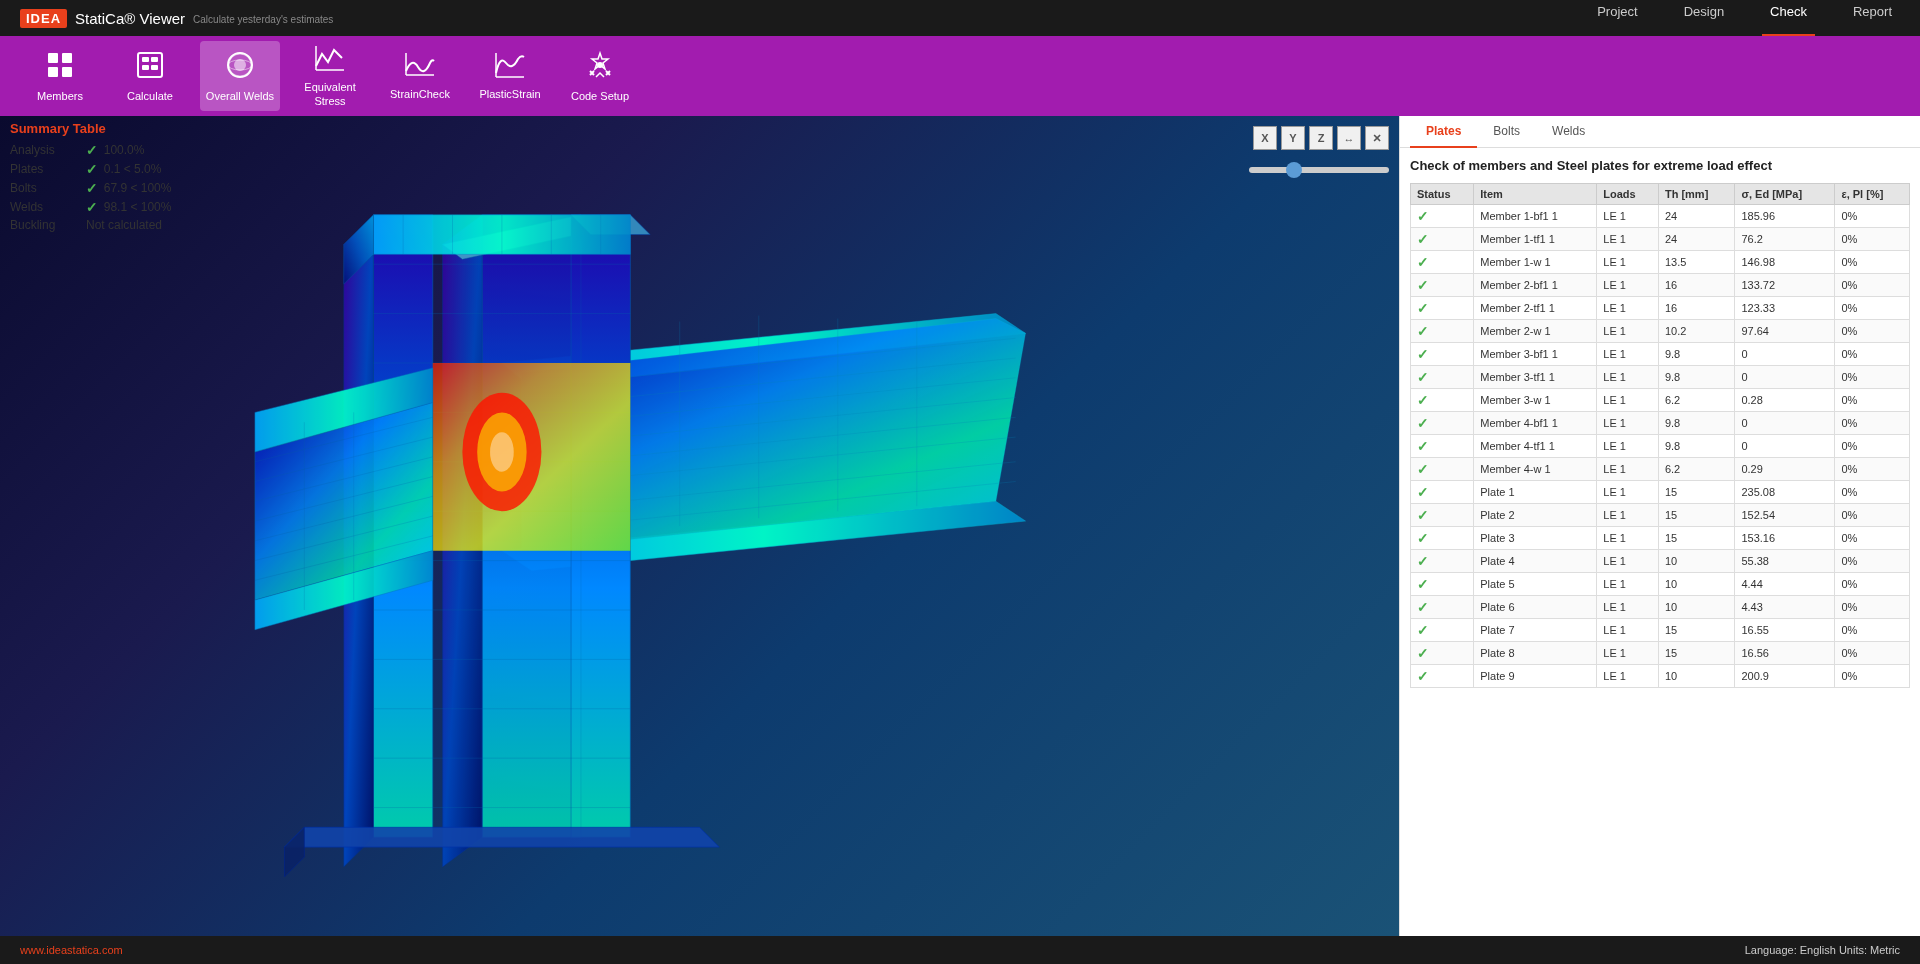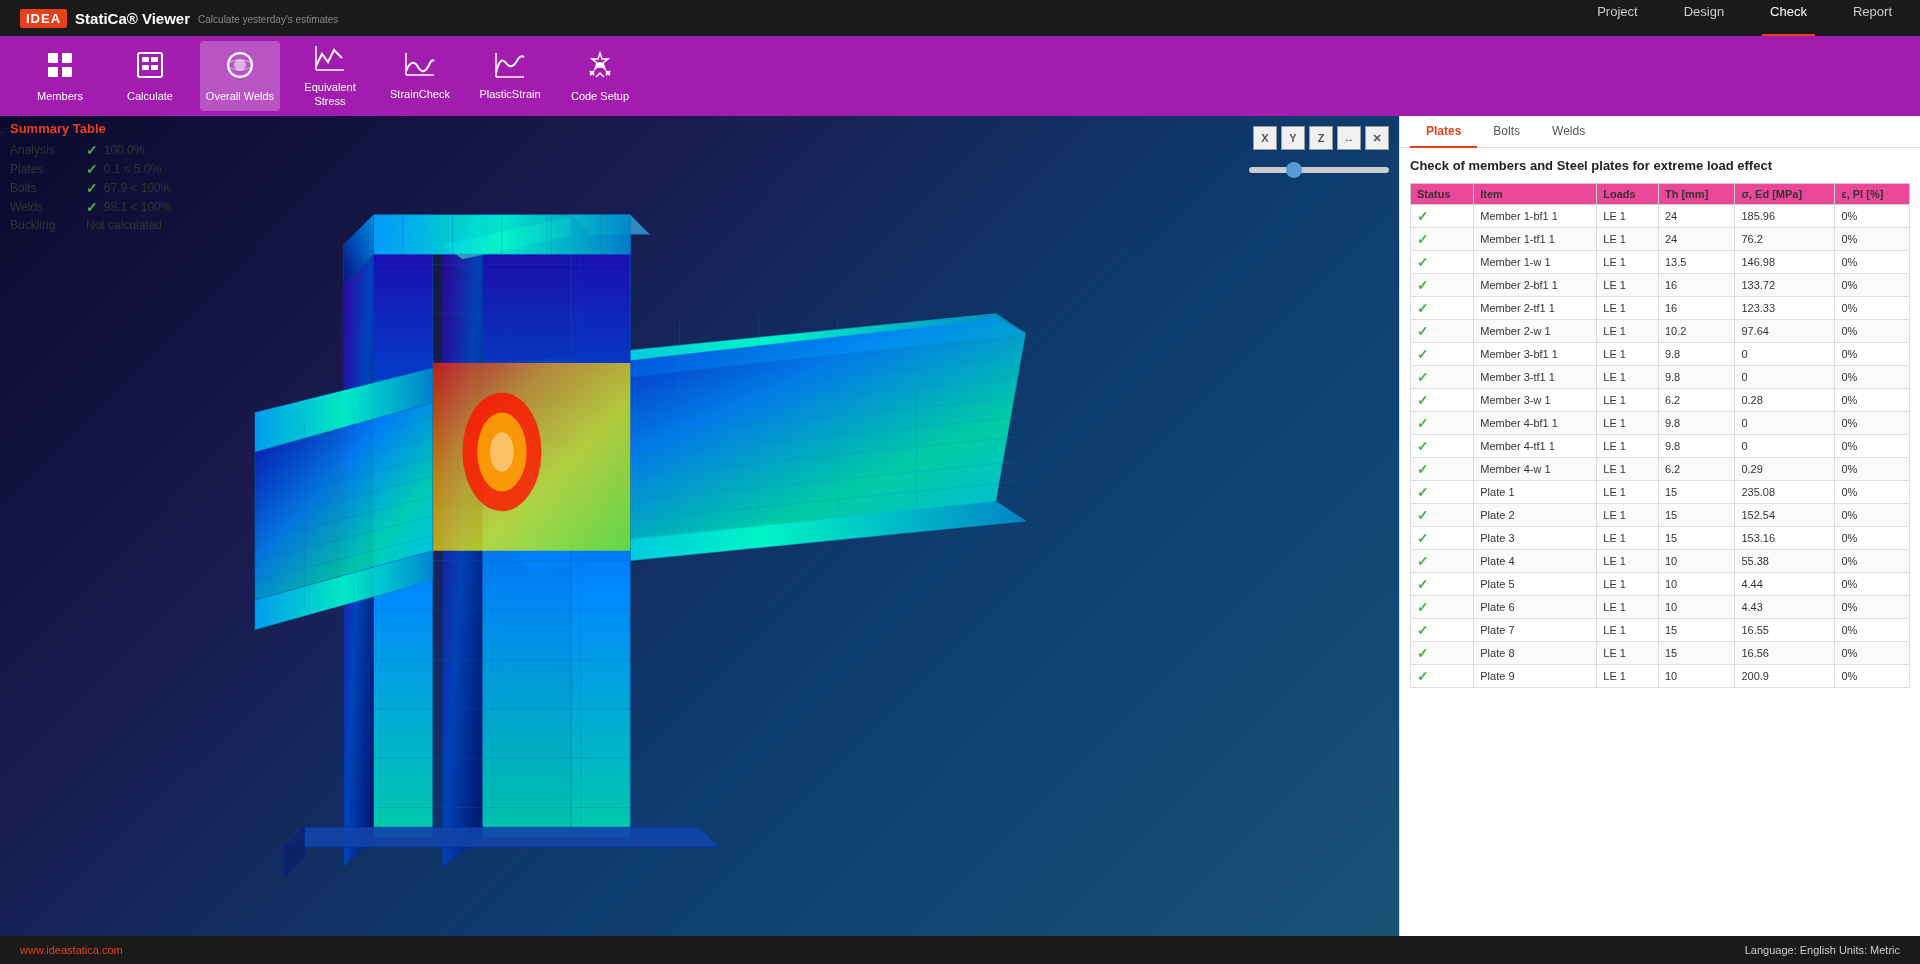--- a/index.html
+++ b/index.html
@@ -83,21 +83,21 @@
       border-bottom: 2px solid transparent; margin-bottom: -1px;
     }
     .tab.active { color: #e8401c; border-bottom: 2px solid #e8401c; font-weight: bold; }
 
     
     #table-area { flex: 1; overflow-y: auto; padding: 10px; }
     #table-title { font-size: 13px; font-weight: bold; margin-bottom: 10px; color: #222; }
 
     #data-table { width: 100%; border-collapse: collapse; font-size: 11px; }
     #data-table th {
-      background: #ec4899; border: 1px solid #ccc; padding: 4px 6px;
+      background: #e5e5e5; border: 1px solid #ccc; padding: 4px 6px;
       text-align: left; font-weight: bold; color: #333; white-space: nowrap;
     }
     #data-table td {
       border: 1px solid #ddd; padding: 3px 6px; color: #333;
     }
     #data-table tr:nth-child(even) td { background: #fafafa; }
     .row-check { color: #4caf50; font-weight: bold; font-size: 14px; }
 
     
     #footer {
@@ -112,21 +112,21 @@
     #svg-model { position: absolute; top: 0; left: 0; width: 100%; height: 100%; }
   </style>
 </head>
 <body>
 
 <div id="topbar">
   <div id="logo-area">
     <div id="logo-box">
       <span>IDEA</span>
     </div>
-    <span style="color:#fff; font-size:15px; font-weight:bold;">StatiCa® Viewer</span>
+    <span style="color:#fff; font-size:15px; font-weight:normal;">StatiCa® Viewer</span>
     <span style="color:#888; font-size:10px; margin-top:2px;">Calculate yesterday's estimates</span>
   </div>
   <div id="nav-menu">
     <span class="nav-item">Project</span>
     <span class="nav-item">Design</span>
     <span class="nav-item active">Check</span>
     <span class="nav-item">Report</span>
   </div>
 </div>
 

